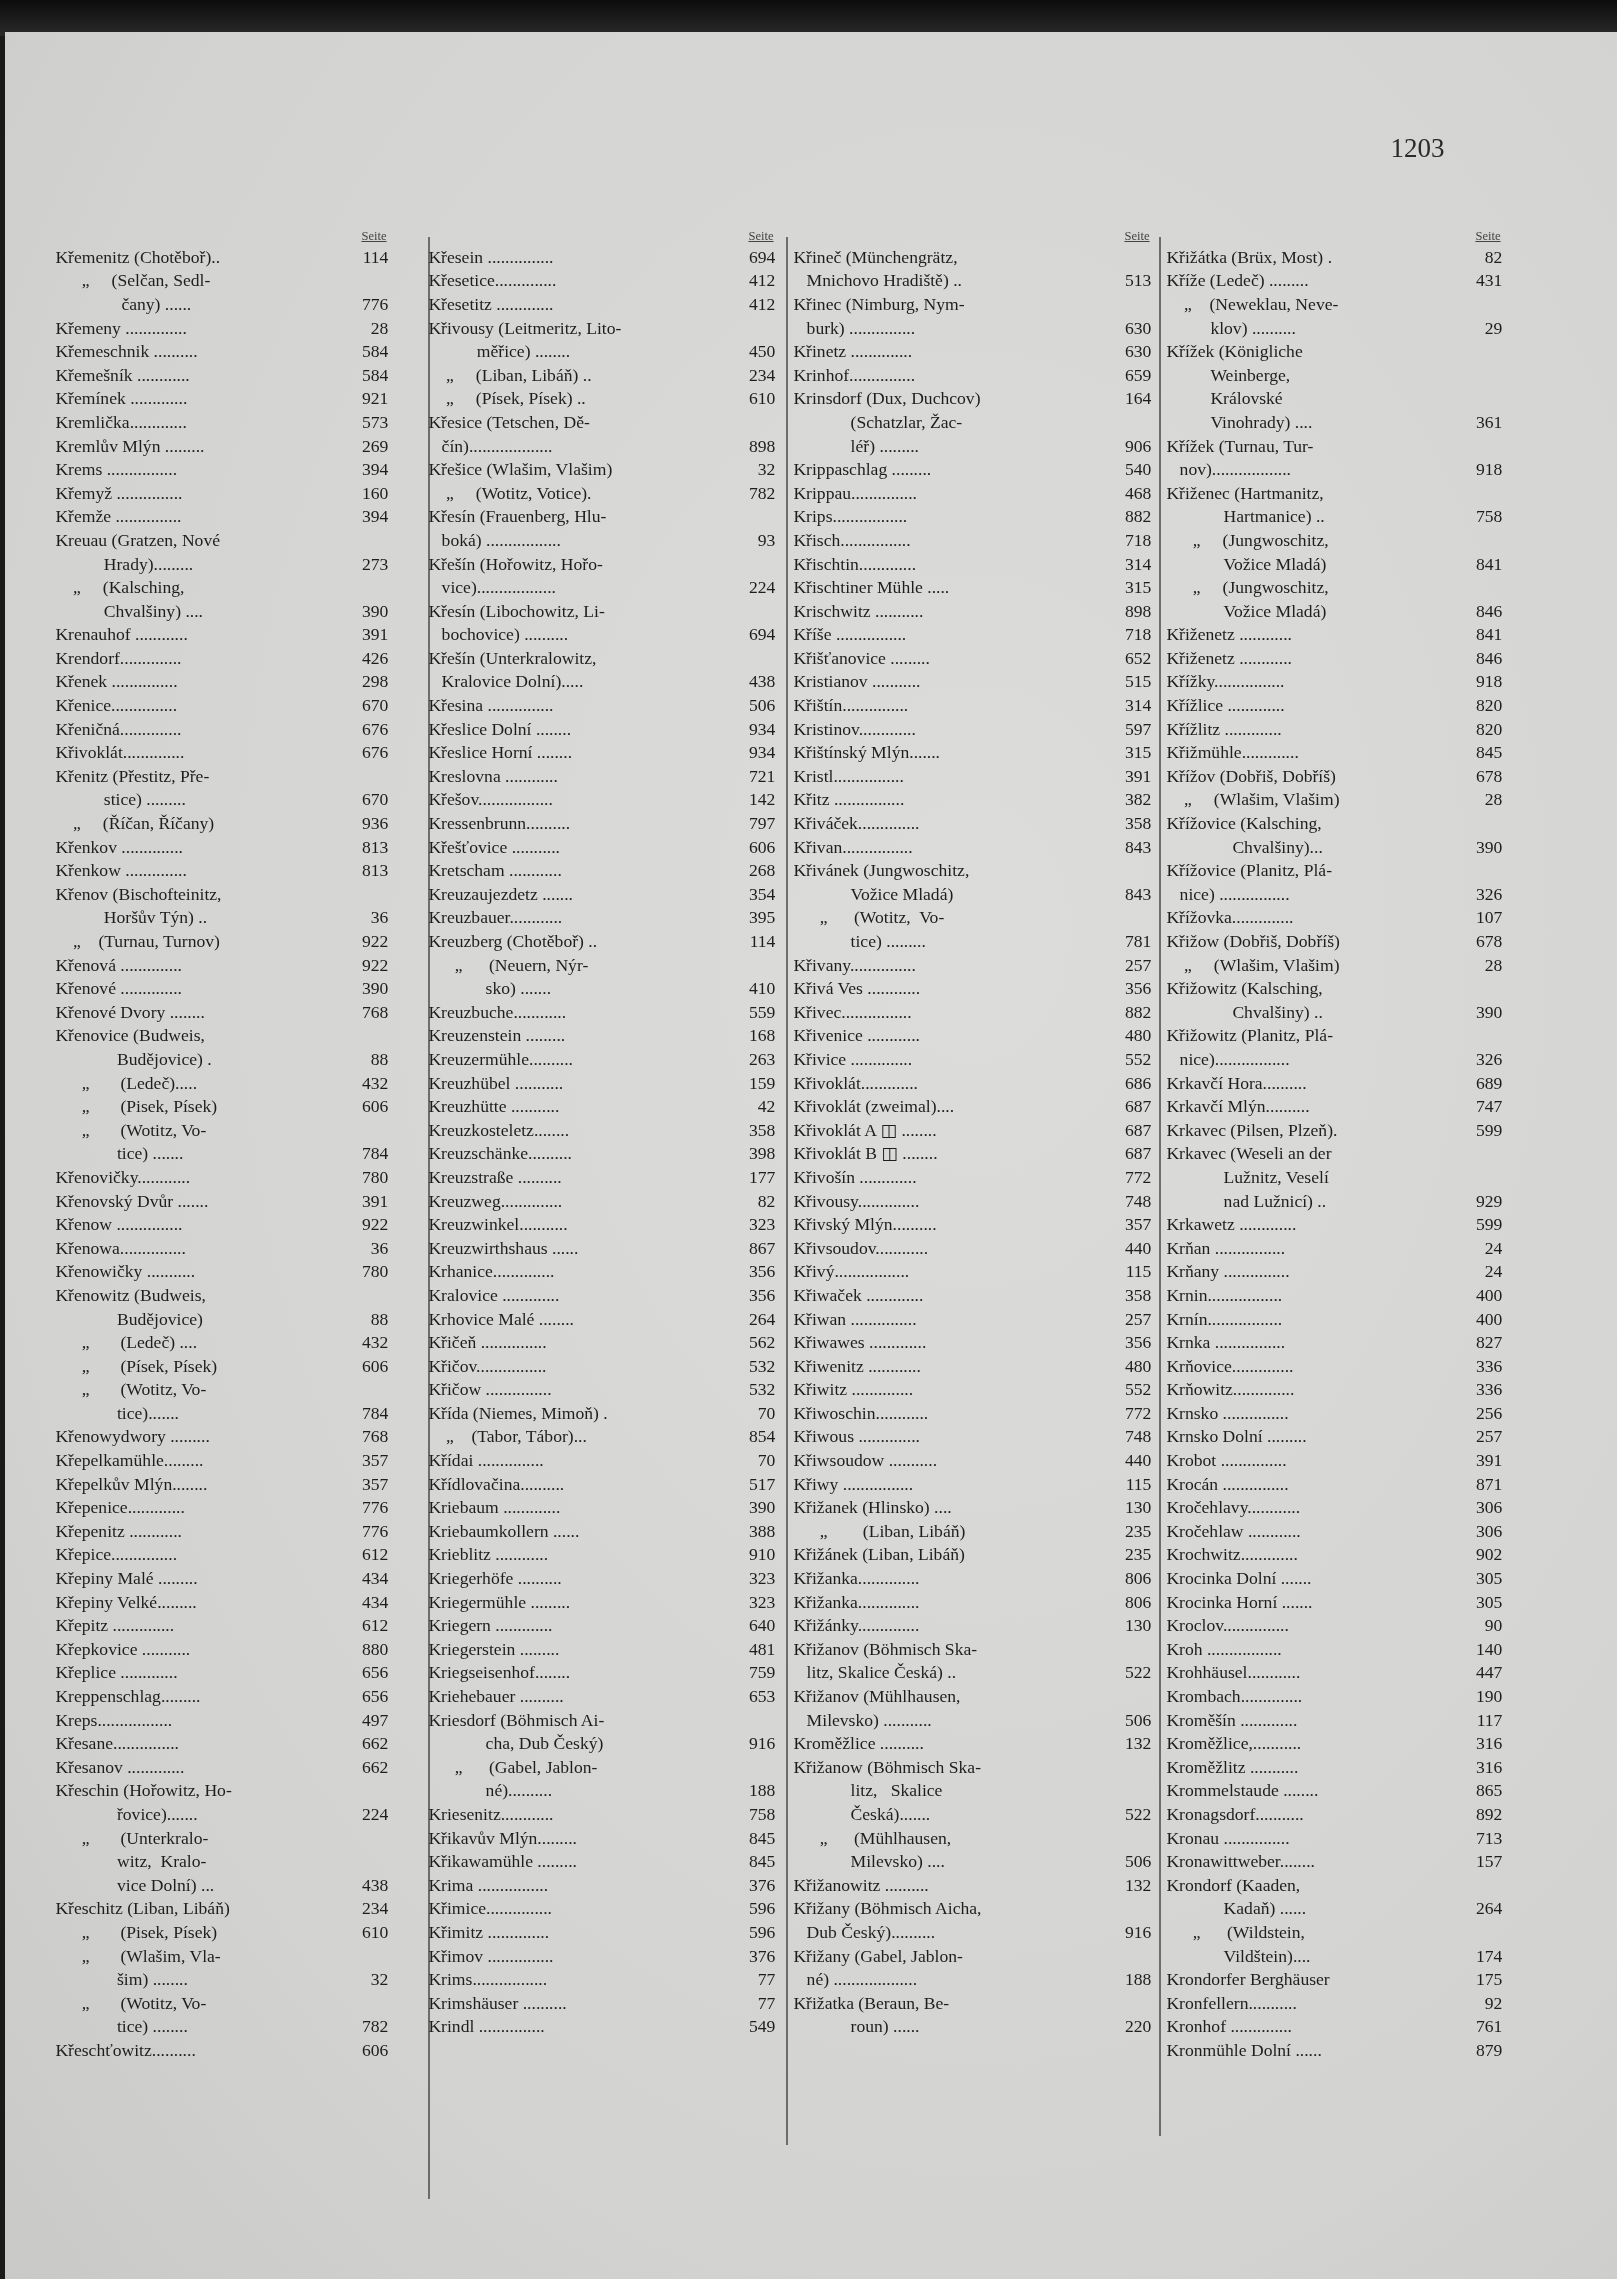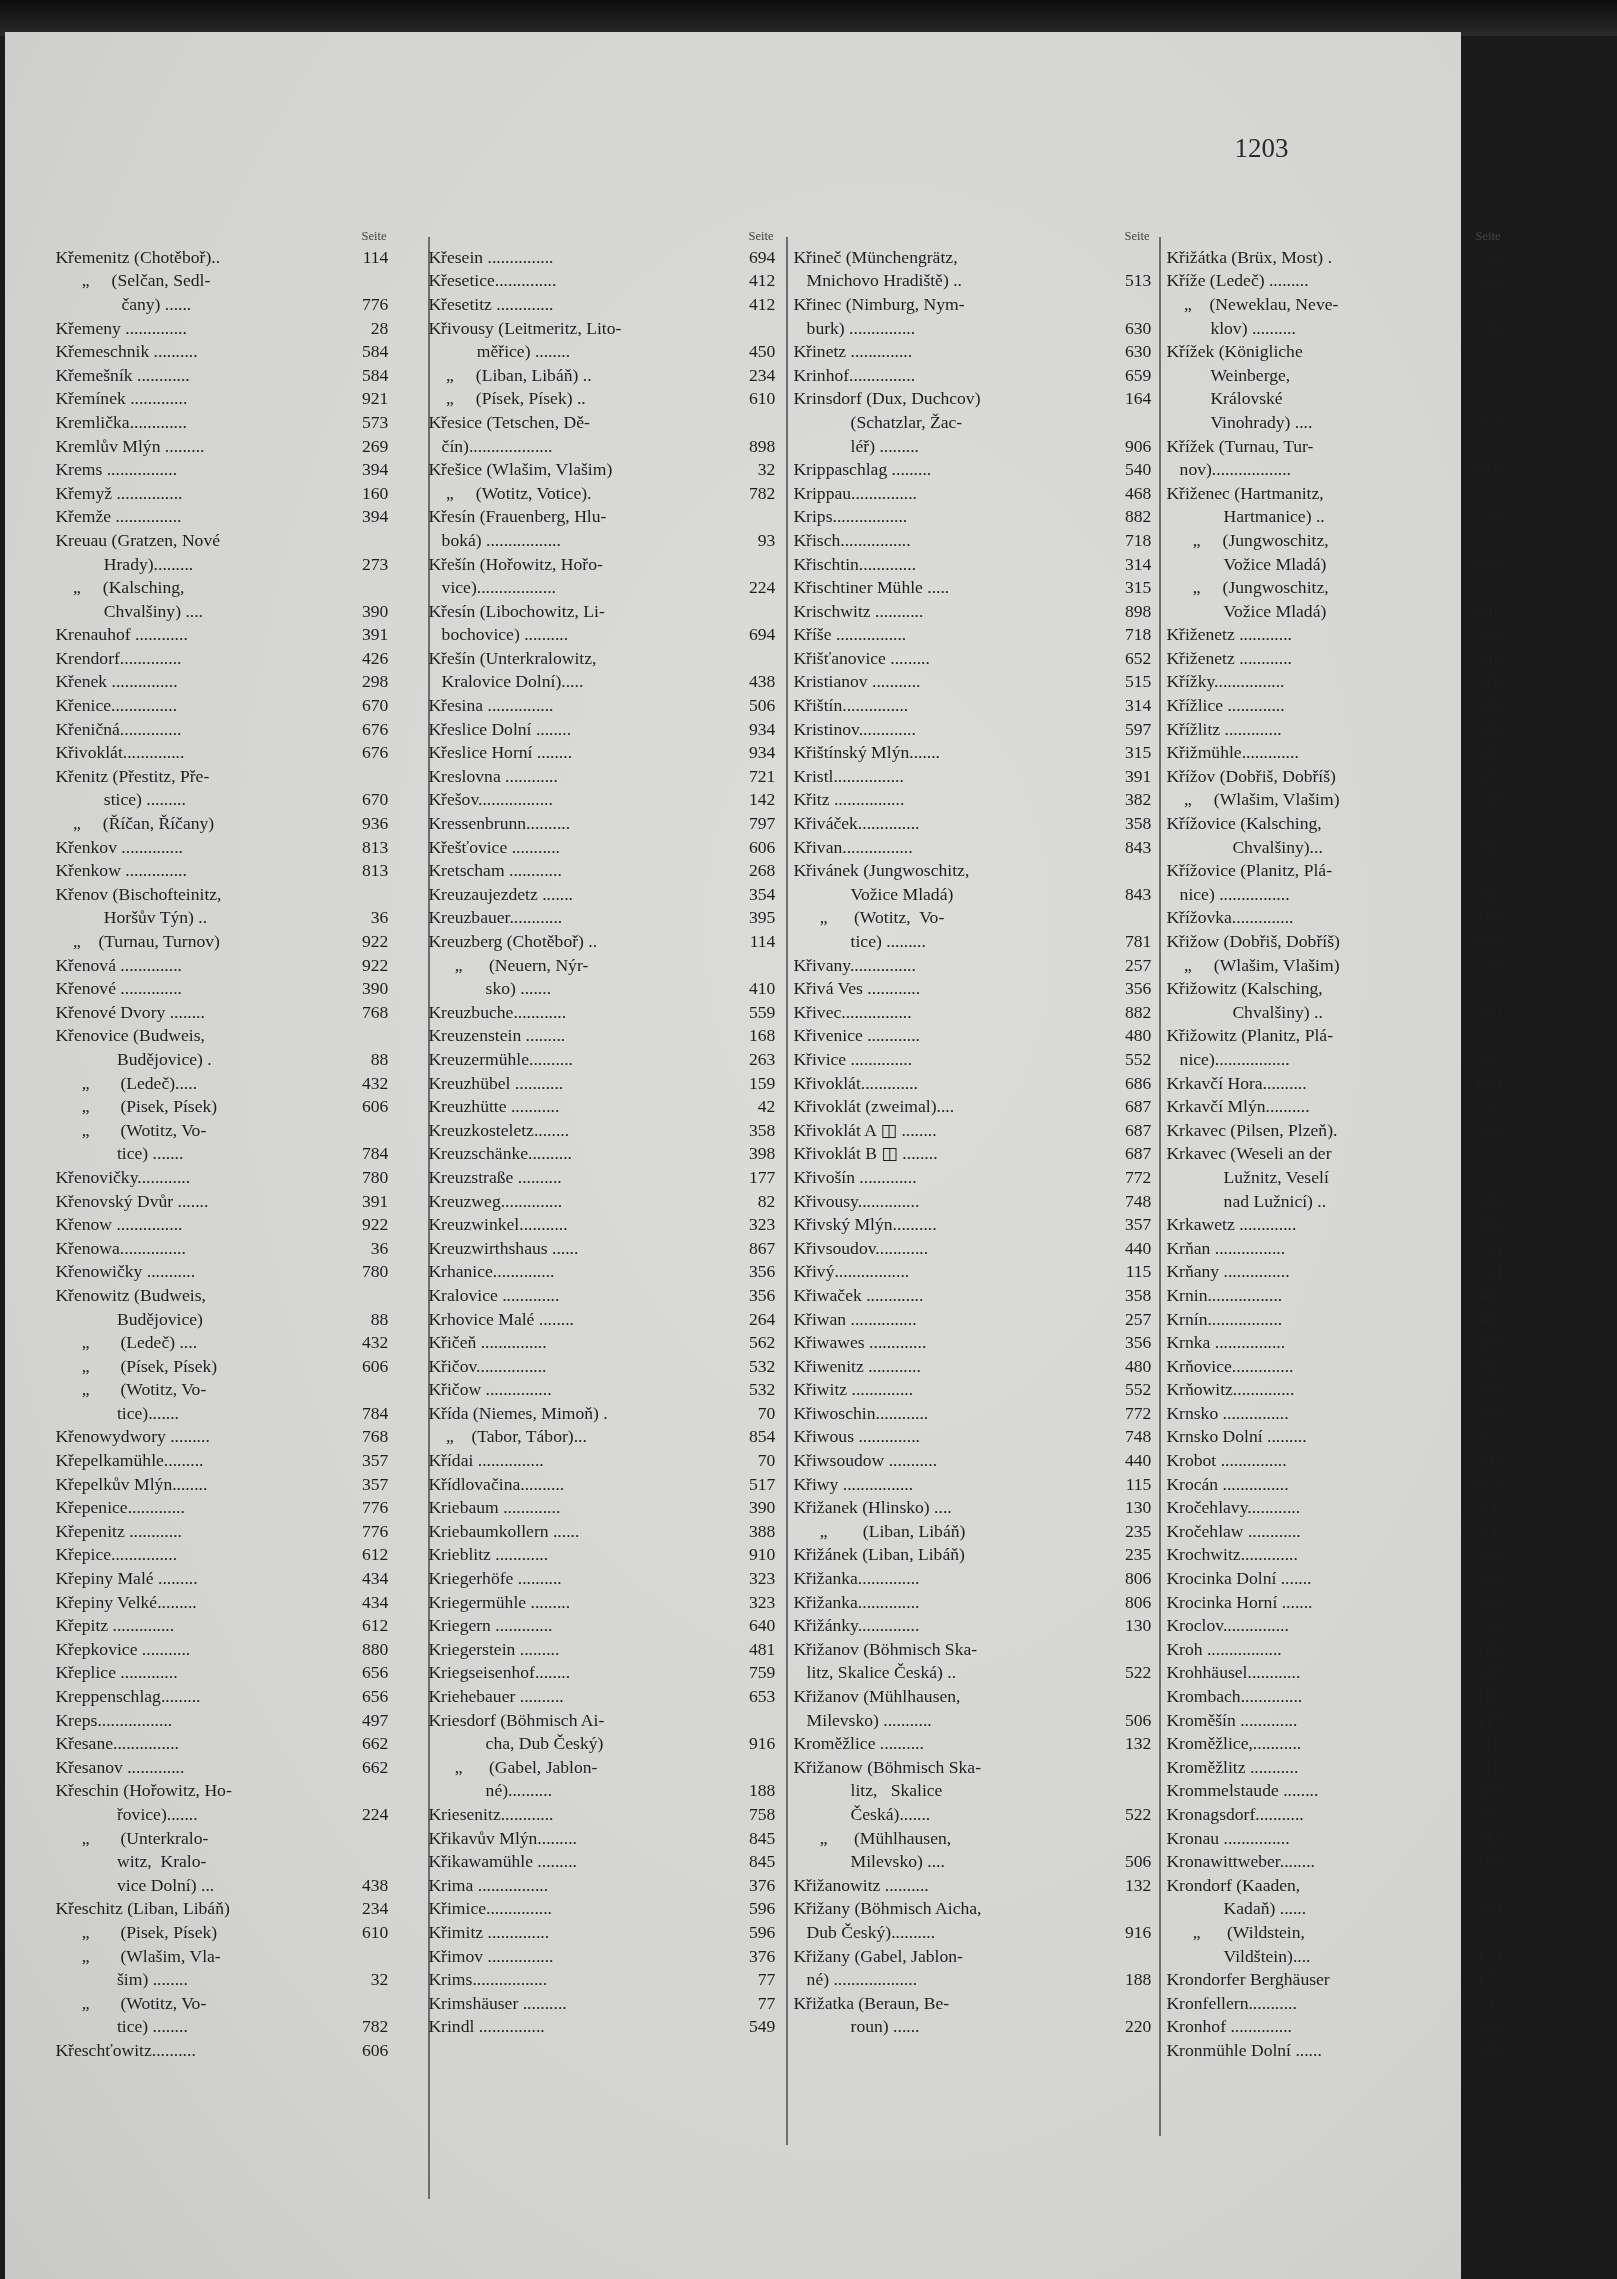--- a/index.html
+++ b/index.html
@@ -8,21 +8,21 @@
     background: #1a1a1a;
     font-family: "Liberation Serif", "DejaVu Serif", serif;
     overflow: hidden;
     position: relative;
   }
   .scan-top {
     position: absolute; left: 0; top: 0; width: 1617px; height: 36px;
     background: linear-gradient(#0c0c0c, #2b2b2b);
   }
   .page {
-    position: absolute; left: 5.4px; top: 32px; width: 1456px; height: 2247px;
+    position: absolute; left: 5.4px; top: 32px; width: 1612px; height: 2247px;
     background: #d6d6d4;
     background-image: radial-gradient(ellipse at 60% 40%, #dcdcda 0%, #d3d3d1 70%, #c9c9c7 100%);
     color: #1e1e1e;
   }
   .page-number {
     position: absolute; right: 173px; top: 101px;
     font-size: 27px; color: #2a2a2a;
   }
   .column {
     position: absolute; top: 196px;
@@ -33,21 +33,21 @@
   .col-3 { left: 788px; width: 358px; }
   .col-4 { left: 1161px; width: 336px; }
   .rule {
     position: absolute; top: 205px; width: 1.8px; background: #4a4a4a; opacity: 0.75;
   }
   .rule-1 { left: 423px; height: 1962px; }
   .rule-2 { left: 781px; height: 1908px; }
   .rule-3 { left: 1154px; height: 1899px; }
   .col-head {
     text-align: right; font-size: 12.6px; line-height: 16px; color: #444;
-    padding-right: 1.8px; margin-bottom: 1.8px;
+    padding-right: 1.8px; margin-bottom: 1.8px; text-decoration: underline;
   }
   .entry { display: flex; align-items: flex-end; }
   .entry .txt { flex: 1; white-space: pre-wrap; }
   .entry .pg { width: 43px; text-align: right; flex: none; }
 </style>
 </head>
 <body>
 
 <div class="scan-top"></div>
 

